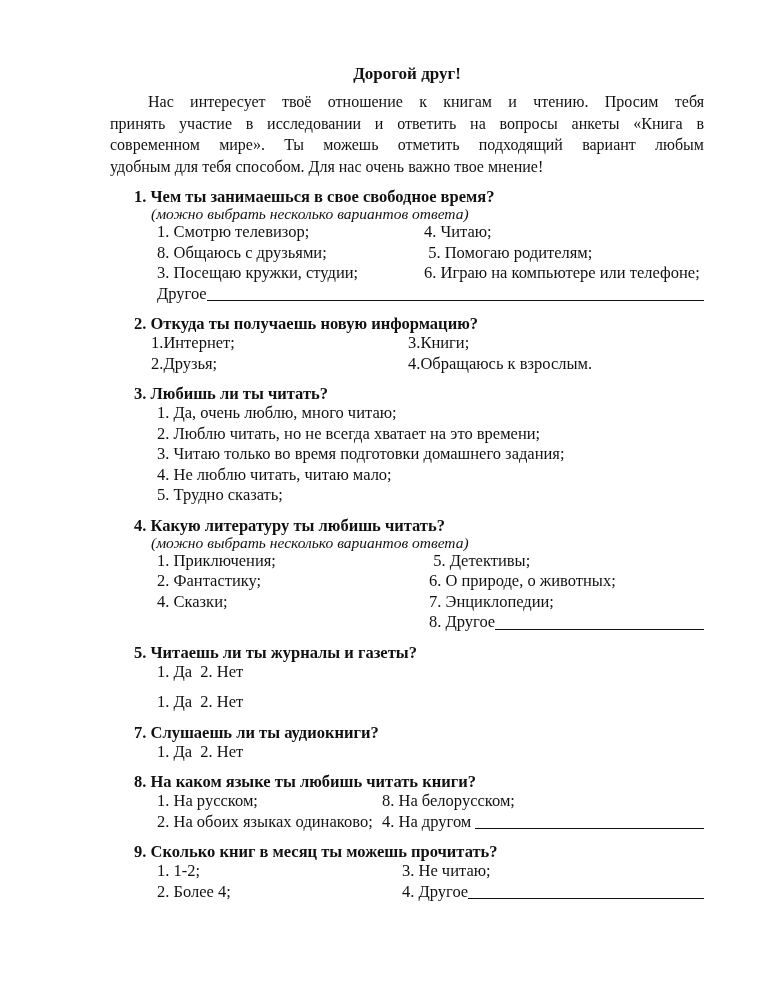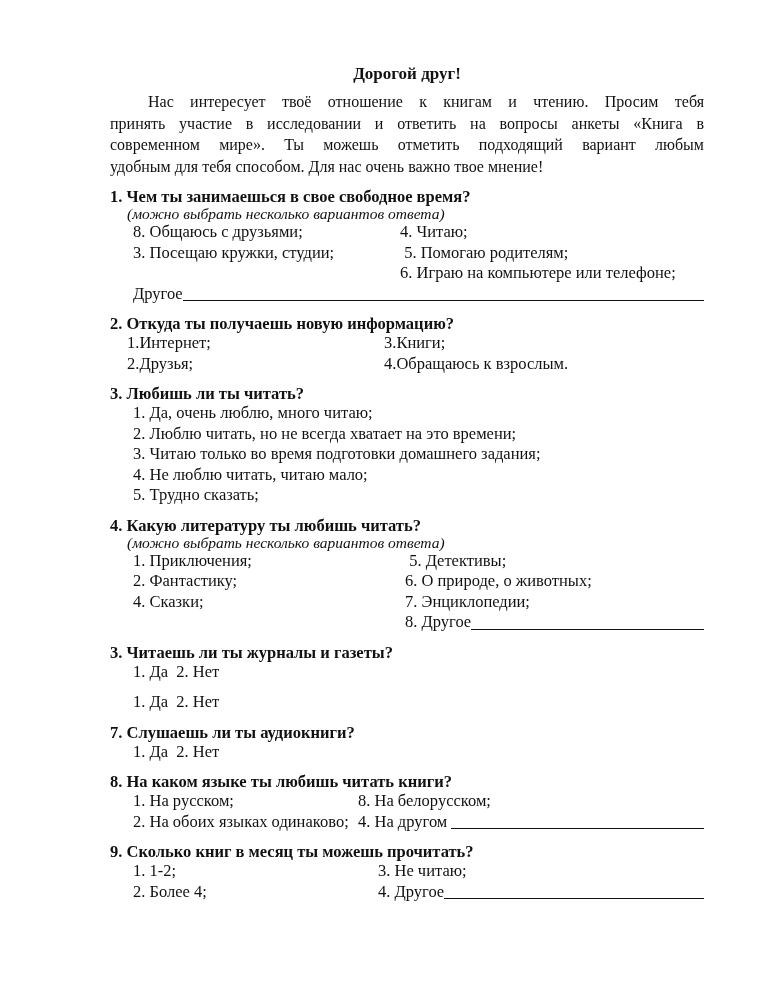--- a/index.html
+++ b/index.html
@@ -39,20 +39,21 @@
   }
   .intro-line.first {
     text-indent: 38px;
   }
   .intro-line.last {
     text-align-last: left;
   }
   .question {
     margin-top: 10px;
     font-size: 16.5px;
+    margin-left: 24px;
   }
   .q-title {
     font-weight: bold;
     line-height: 19px;
   }
   .q-hint {
     font-style: italic;
     font-size: 15.5px;
     line-height: 16px;
     padding-left: 17px;
@@ -90,20 +91,21 @@
       <div class="intro-line">современном мире». Ты можешь отметить подходящий вариант любым</div>
       <div class="intro-line last">удобным для тебя способом. Для нас очень важно твое мнение!</div>
     </div>
   <div id="questions">
       <section class="question q1">
         <div class="q-title">1. Чем ты занимаешься в свое свободное время?</div>
         <div class="q-hint">(можно выбрать несколько вариантов ответа)</div>
         <div class="options">
           <div class="opt-grid">
             <div class="opt-col opt-col-1">
+              <div class="opt-row">1. Смотрю телевизор;</div>
               <div class="opt-row">8. Общаюсь с друзьями;</div>
               <div class="opt-row">3. Посещаю кружки, студии;</div>
             </div>
             <div class="opt-col opt-col-2">
               <div class="opt-row">4. Читаю;</div>
               <div class="opt-row"> 5. Помогаю родителям;</div>
               <div class="opt-row">6. Играю на компьютере или телефоне;</div>
             </div>
           </div>
           <div class="opt-row fill-row"><span class="opt-text">Другое</span><span class="fill-line"></span></div>
@@ -151,21 +153,21 @@
             <div class="opt-col opt-col-2">
               <div class="opt-row"> 5. Детективы;</div>
               <div class="opt-row">6. О природе, о животных;</div>
               <div class="opt-row">7. Энциклопедии;</div>
               <div class="opt-row fill-row"><span class="opt-text">8. Другое</span><span class="fill-line"></span></div>
             </div>
           </div>
         </div>
       </section>
       <section class="question q5">
-        <div class="q-title">3. Читаешь ли ты журналы и газеты?</div>
+        <div class="q-title">5. Читаешь ли ты журналы и газеты?</div>
         <div class="options">
           <div class="opt-grid">
             <div class="opt-col opt-col-1">
               <div class="opt-row">1. Да  2. Нет</div>
             </div>
           </div>
         </div>
       </section>
       <section class="question q6">
         <div class="options">

